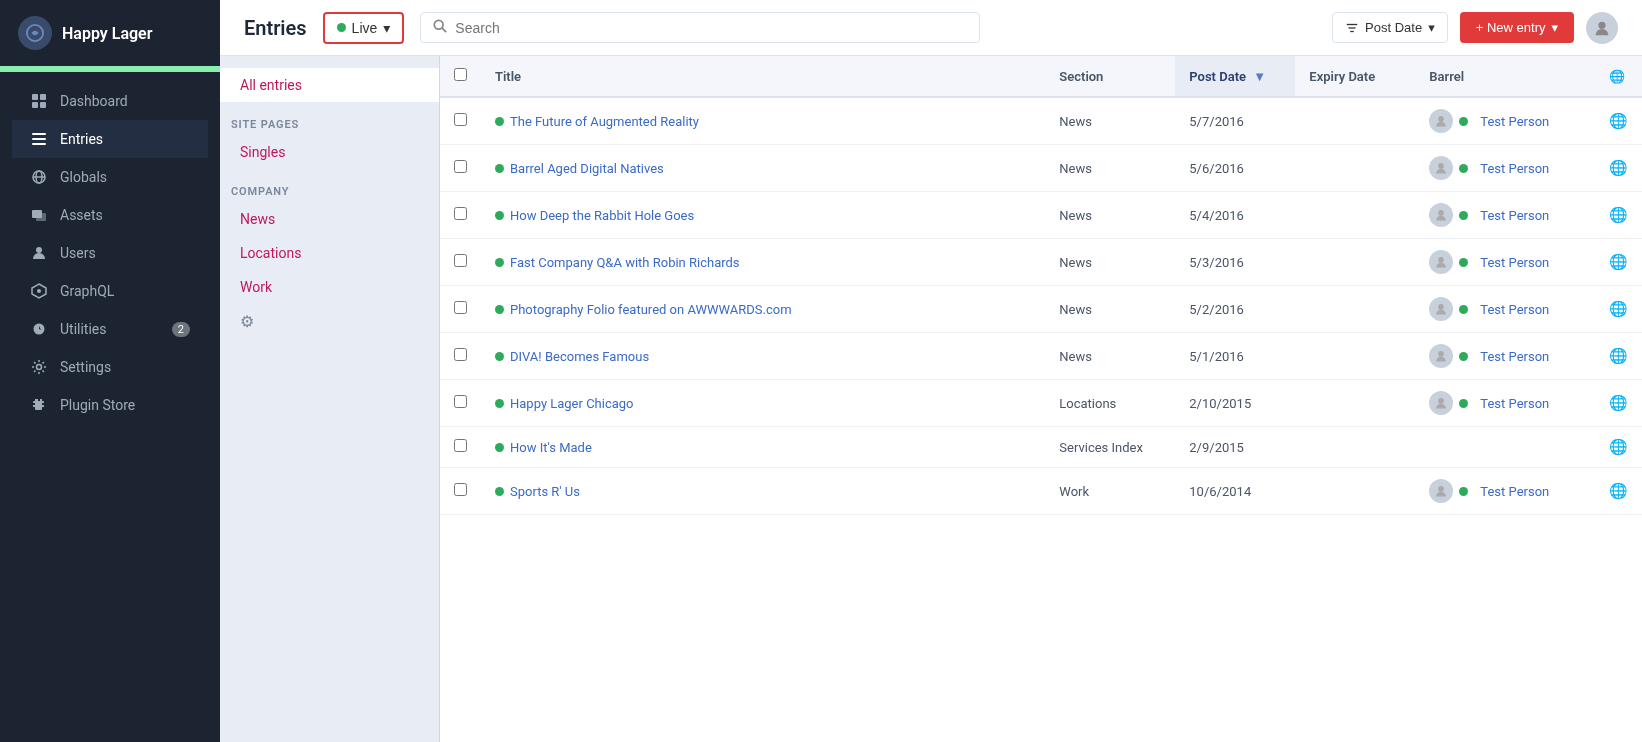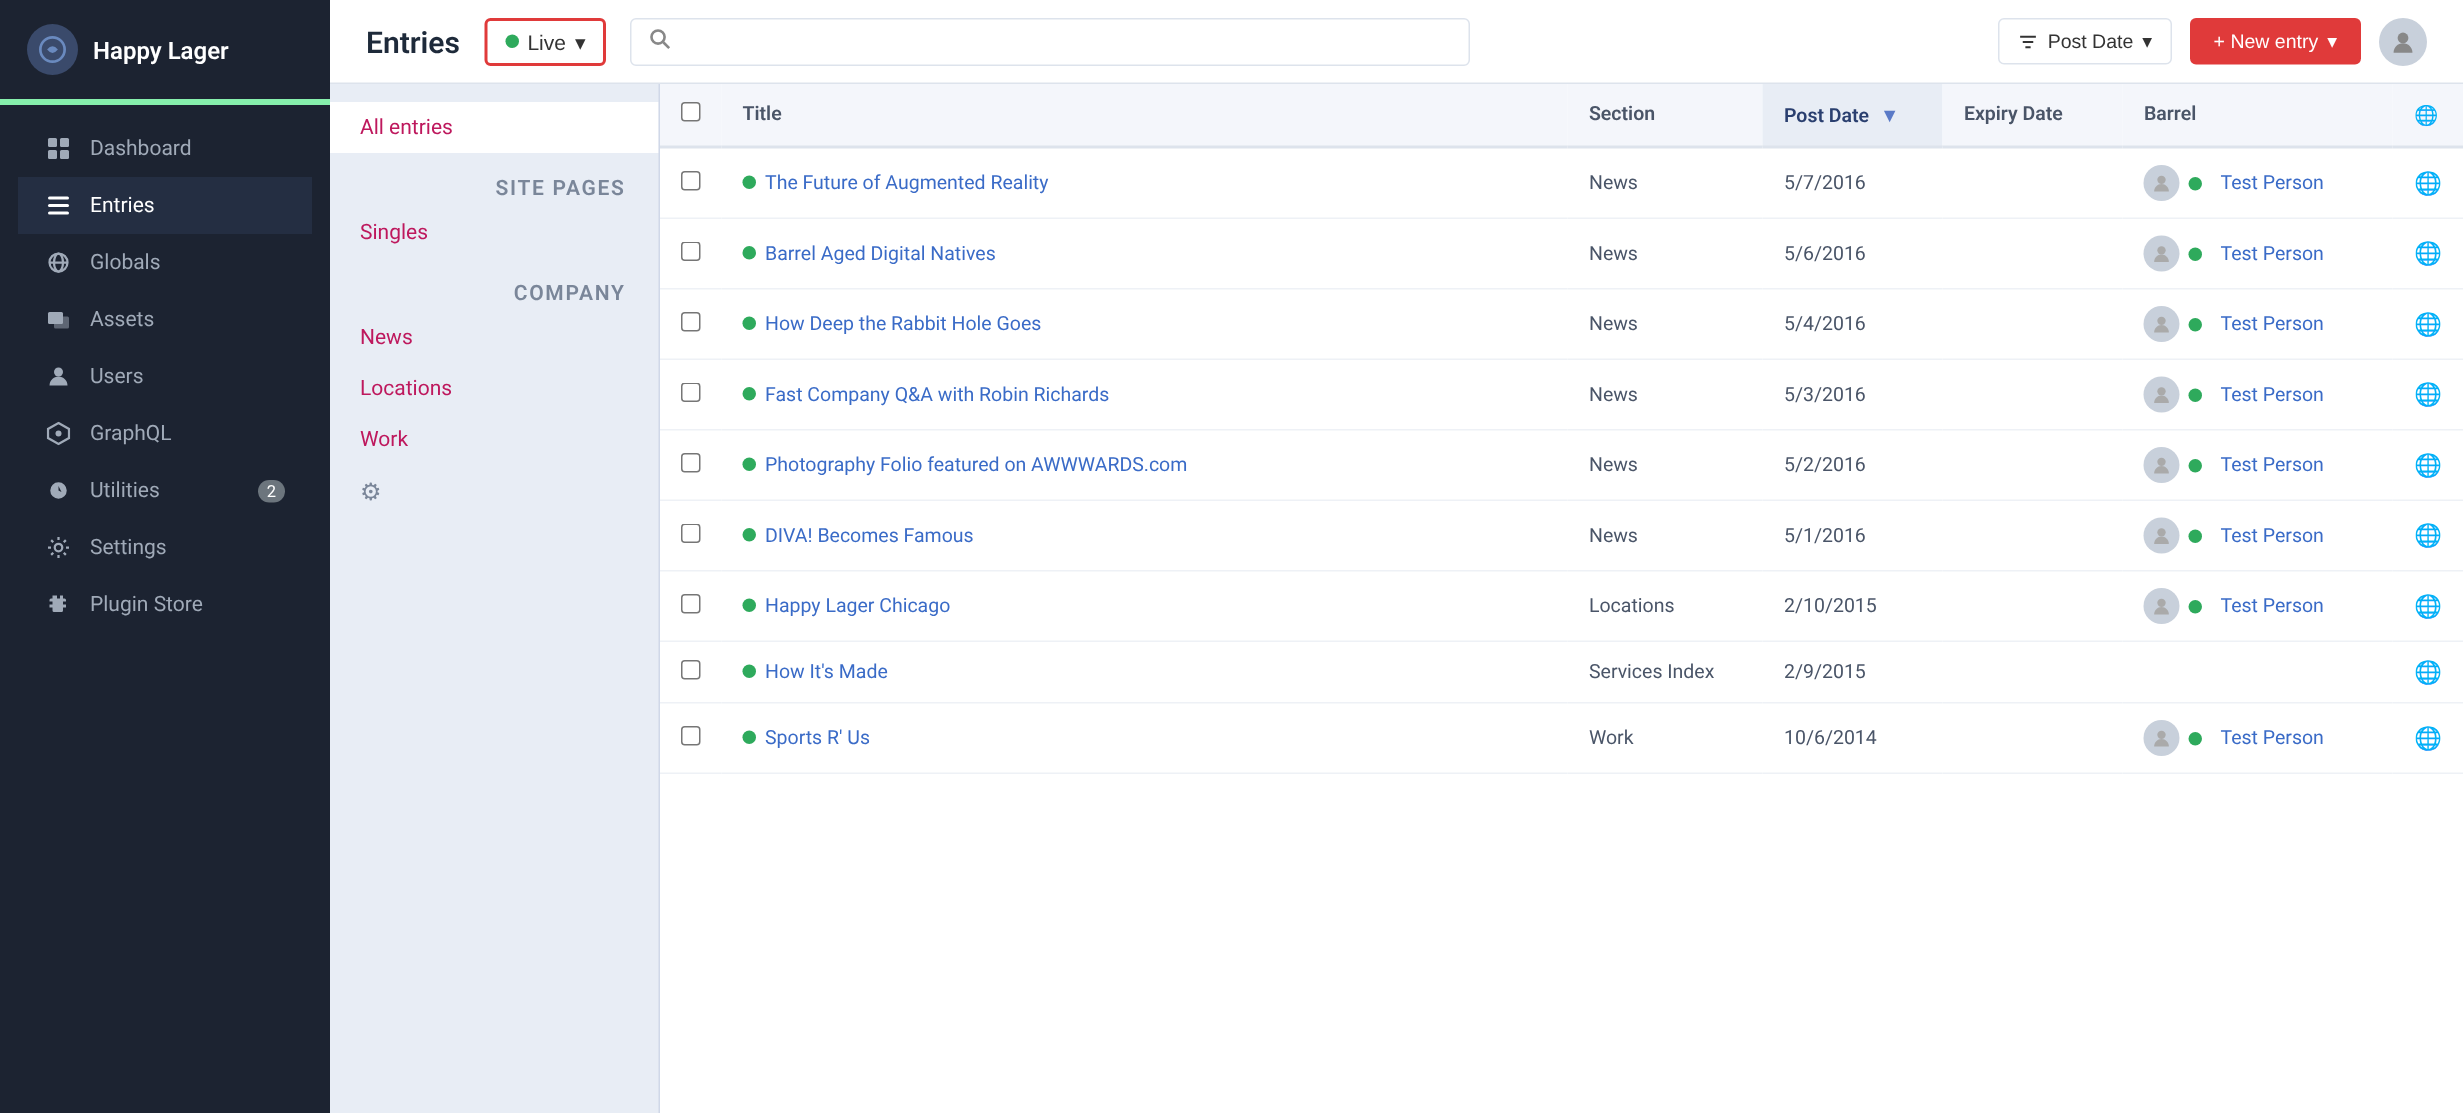--- a/index.html
+++ b/index.html
@@ -12,21 +12,21 @@
       color: #a0aab8;
       display: flex;
       flex-direction: column;
       flex-shrink: 0;
       height: 742px;
     }
     .sidebar-header {
       display: flex;
       align-items: center;
       padding: 16px 18px;
-      border-bottom: 4px solid #86efac;
+      border-bottom: 6px solid #86efac;
     }
     .sidebar-logo {
       width: 34px;
       height: 34px;
       background: #3a4a6b;
       border-radius: 50%;
       display: flex;
       align-items: center;
       justify-content: center;
       color: #fff;
@@ -198,28 +198,27 @@
       overflow-y: auto;
     }
     .left-panel-item {
       padding: 9px 20px;
       cursor: pointer;
       font-size: 14px;
       color: #be185d;
     }
     .left-panel-item.active { background: #fff; }
     .left-panel-section {
-      padding: 10px 22px 4px;
-      font-size: 14px;
+      padding: 10px 11px 4px;
+      font-size: 11px;
       font-weight: 600;
       color: #7a8699;
       text-transform: uppercase;
       letter-spacing: 0.08em;
       margin-top: 6px;
-      text-align: right;
     }
     .left-panel-gear {
       padding: 8px 20px;
       color: #7a8699;
       cursor: pointer;
       font-size: 16px;
     }
 
     
     .table-area {
@@ -408,20 +407,21 @@
         <span>Live</span>
         <span>▾</span>
       </button>
       <div class="search-wrapper">
         <span class="search-icon-svg">
           <svg width="14" height="14" viewBox="0 0 16 16" fill="none" stroke="#888" stroke-width="2">
             <circle cx="6.5" cy="6.5" r="5"></circle>
             <line x1="10.5" y1="10.5" x2="15" y2="15"></line>
           </svg>
         </span>
+        <input class="search-input" type="text" placeholder="Search" style="">
       </div>
     </div>
     <div class="topbar-right">
       <button class="post-date-btn">
         <svg width="14" height="14" viewBox="0 0 16 16" fill="none" stroke="currentColor" stroke-width="1.5">
           <line x1="2" y1="4" x2="14" y2="4"></line>
           <line x1="4" y1="8" x2="12" y2="8"></line>
           <line x1="6" y1="12" x2="10" y2="12"></line>
         </svg>
         <span>Post Date</span>

